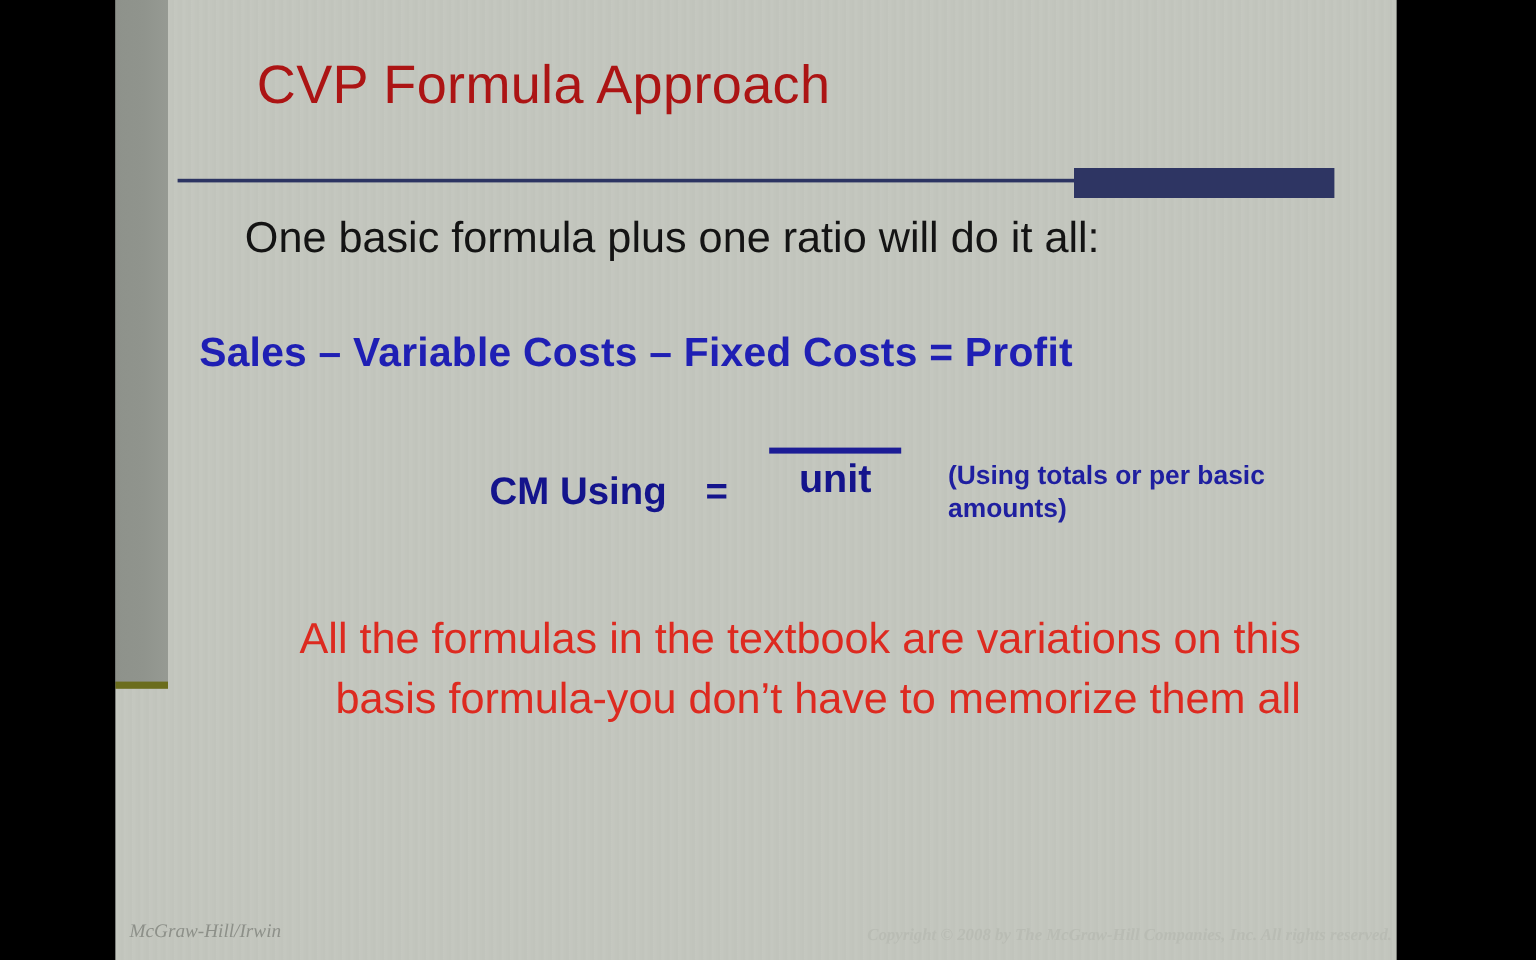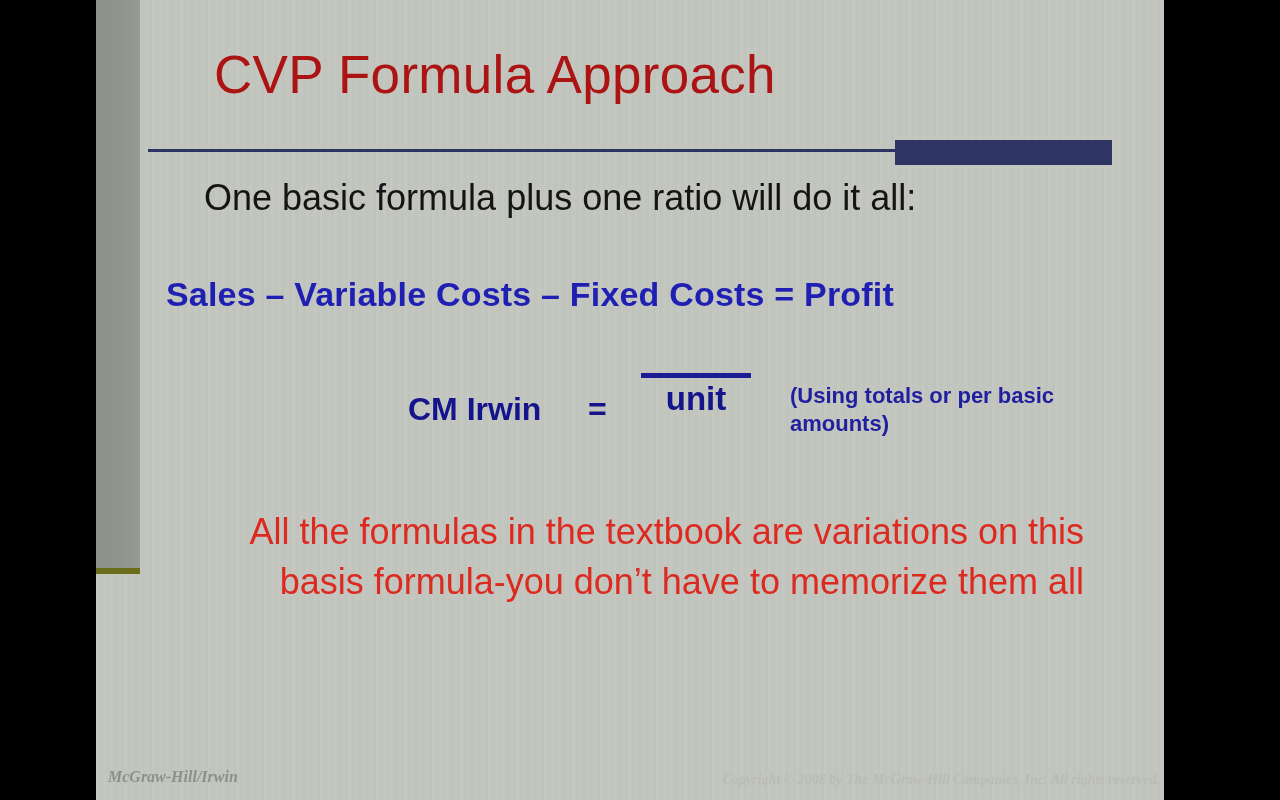--- a/index.html
+++ b/index.html
@@ -86,21 +86,21 @@
     height: 25px;
     background: #2e3563;
   }
 
   
   .slide-title {
     position: absolute;
     left: 118px;
     top: 47px;
     width: 900px;
-    font-size: 53px;
+    font-size: 45px;
     line-height: 1.05;
     letter-spacing: 0.3px;
     color: #ac1414;
     font-weight: 400;
     white-space: nowrap;
   }
 
   
   .lead-line {
     position: absolute;
@@ -195,21 +195,21 @@
     font-weight: 400;
   }
 
   
   .footer-left {
     position: absolute;
     left: 12px;
     top: 768px;
     font-family: "Liberation Serif", serif;
     font-size: 16px;
-    font-weight: bold;
+    font-weight: normal;
     font-style: italic;
     color: #8d9089;
     white-space: nowrap;
   }
   .footer-right {
     position: absolute;
     right: 4px;
     top: 772px;
     font-family: "Liberation Serif", serif;
     font-size: 14px;
@@ -232,21 +232,21 @@
     <div class="slide-title">CVP Formula Approach</div>
 
     <div class="title-rule"></div>
     <div class="title-block"></div>
 
     <div class="lead-line">One basic formula plus one ratio will do it all:</div>
 
     <div class="formula-line">Sales – Variable Costs – Fixed Costs = Profit</div>
 
     <div class="cm-block">
-      <div class="cm-label">CM Irwin</div>
+      <div class="cm-label">CM Using</div>
       <div class="cm-equals">=</div>
       <div class="cm-fraction">
         <div class="cm-bar"></div>
         <div class="cm-denom">unit</div>
       </div>
       <div class="cm-note">(Using totals or per basic amounts)</div>
     </div>
 
     <div class="red-para">All the formulas in the textbook are variations on this basis formula-you don’t have to memorize them all</div>
 

